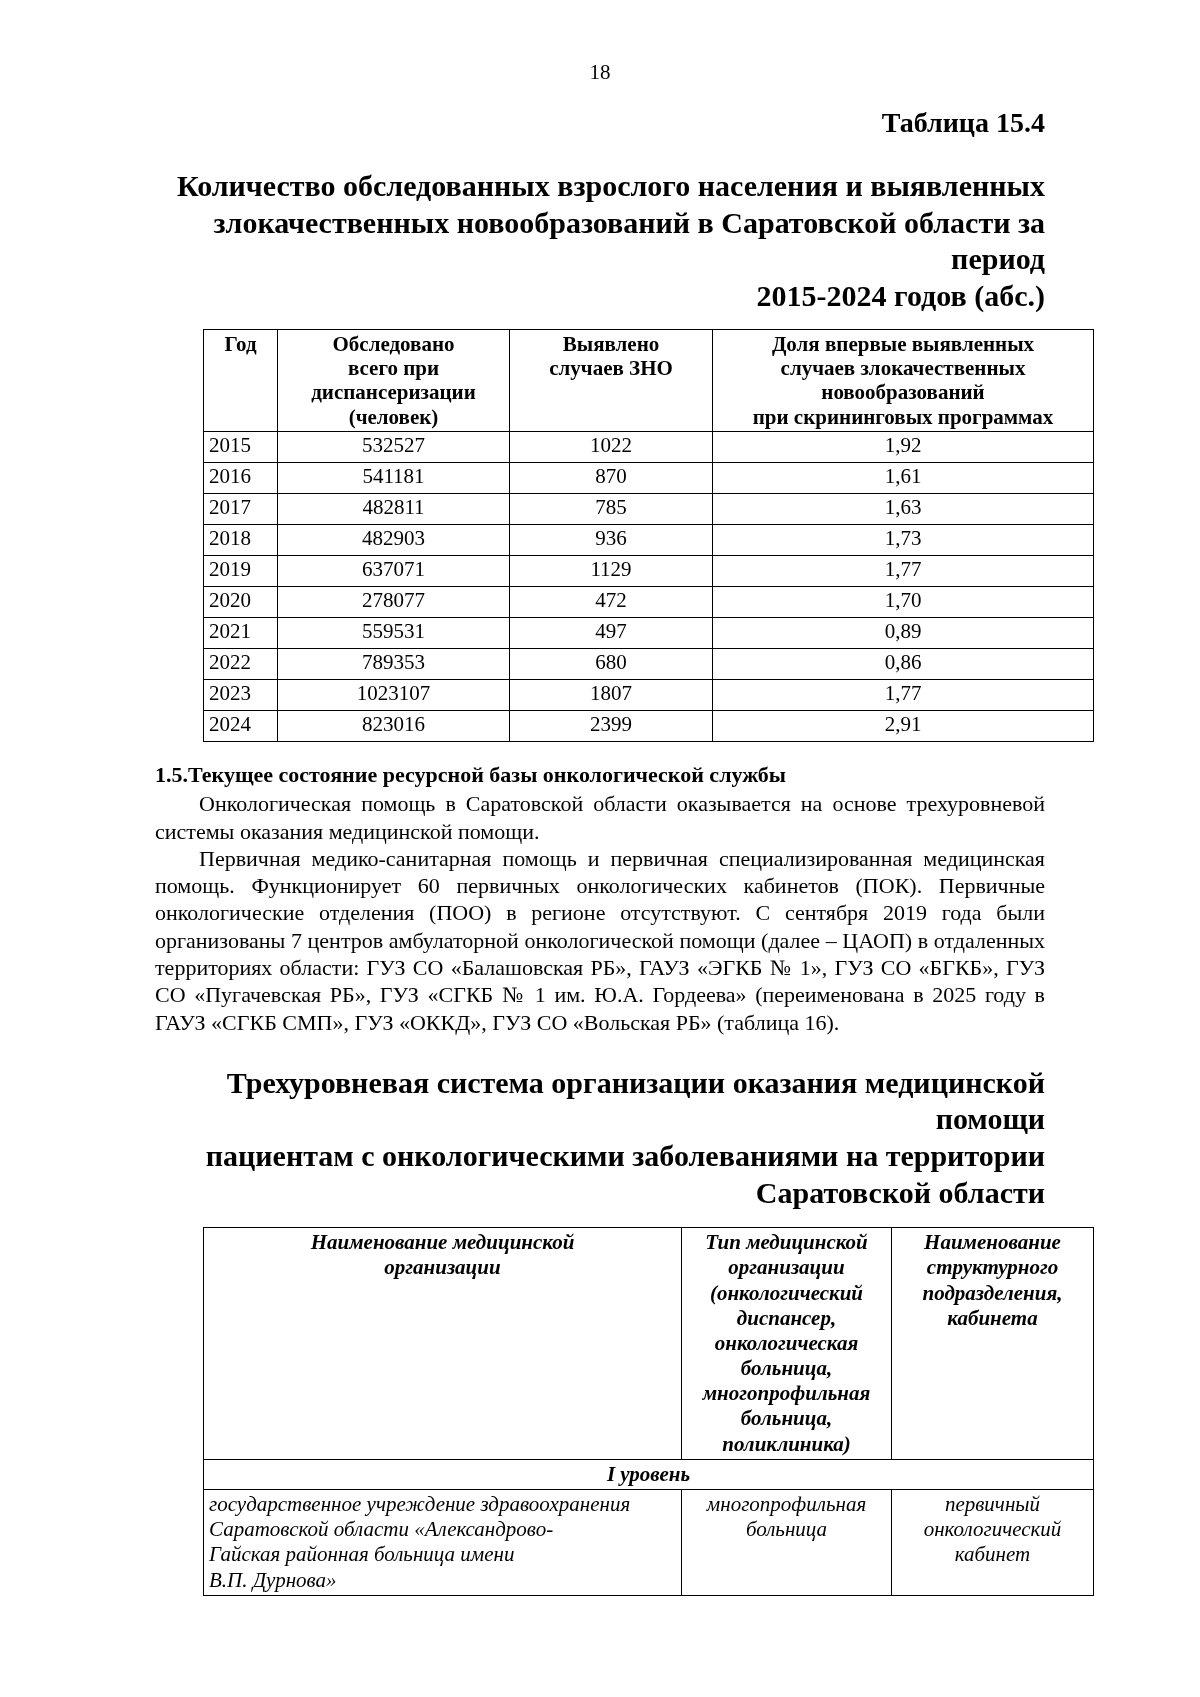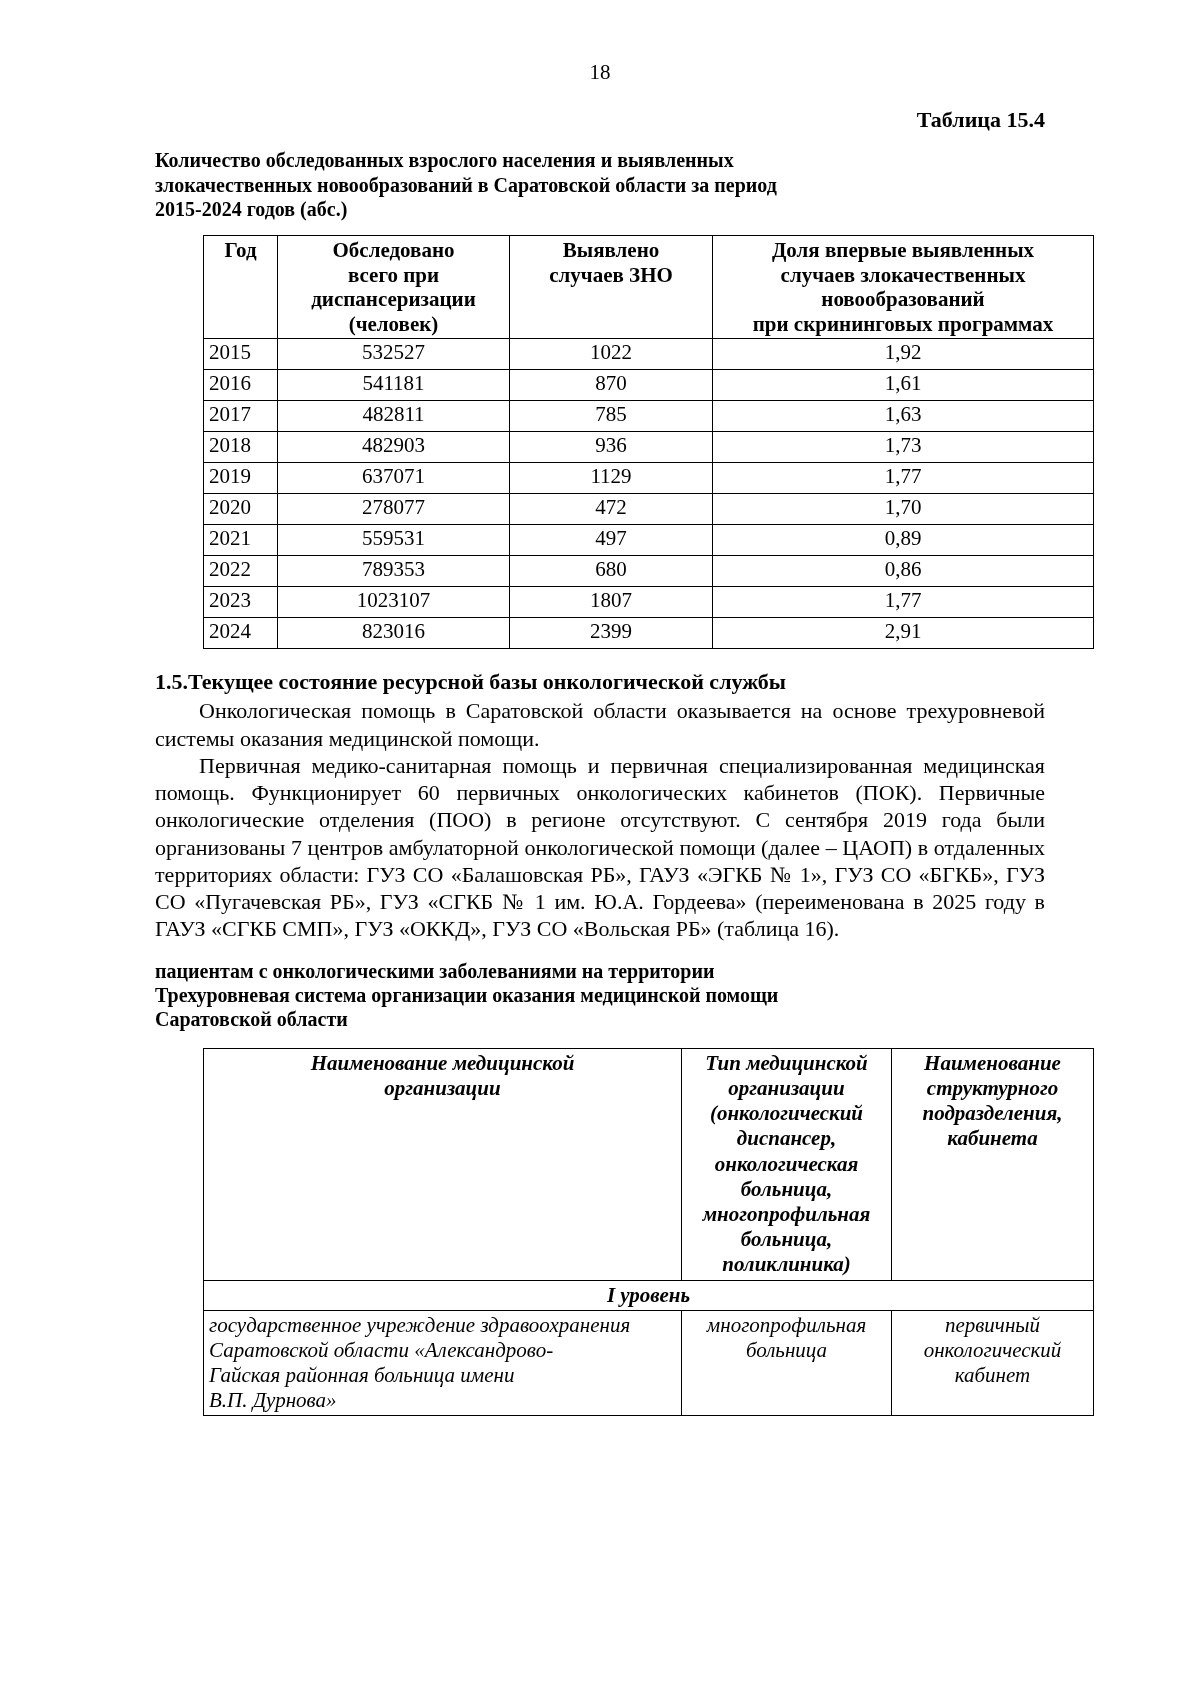--- a/index.html
+++ b/index.html
@@ -35,32 +35,32 @@
     text-align: center;
     font-size: 21px;
     padding-top: 62px;
     line-height: 1;
   }
 
   
   .table-label {
     text-align: right;
     font-weight: bold;
-    font-size: 22px;
+    font-size: 28px;
     margin-top: 24px;
     line-height: 1.15;
   }
 
   
   .table-title {
-    text-align: left;
-    font-weight: bold;
-    font-size: 20px;
+    text-align: right;
+    font-weight: bold;
+    font-size: 30px;
     line-height: 1.22;
-    margin-top: 16px;
+    margin-top: 29px;
   }
   .table-title .ln { display: block; }
 
   
   table.doc-table {
     border-collapse: collapse;
     width: 100%;
     table-layout: fixed;
     margin-left: 48px;
   }
@@ -265,22 +265,22 @@
       </tbody>
     </table>
 
     <div class="section-heading">1.5.Текущее состояние ресурсной базы онкологической службы</div>
 
     <p class="body first">Онкологическая помощь в Саратовской области оказывается на основе трехуровневой системы оказания медицинской помощи.</p>
     <p class="body">Первичная медико-санитарная помощь и первичная специализированная медицинская помощь. Функционирует 60 первичных онкологических кабинетов (ПОК). Первичные онкологические отделения (ПОО) в регионе отсутствуют. С сентября 2019 года были организованы 7 центров амбулаторной онкологической помощи (далее – ЦАОП) в отдаленных территориях области: ГУЗ СО «Балашовская РБ», ГАУЗ «ЭГКБ № 1», ГУЗ СО «БГКБ», ГУЗ СО «Пугачевская РБ», ГУЗ «СГКБ № 1 им. Ю.А. Гордеева» (переименована в 2025 году в ГАУЗ «СГКБ СМП», ГУЗ «ОККД», ГУЗ СО «Вольская РБ» (таблица 16).</p>
 
 
     <div class="table-title">
+      <span class="ln">Трехуровневая система организации оказания медицинской помощи</span>
       <span class="ln">пациентам с онкологическими заболеваниями на территории</span>
-      <span class="ln">Трехуровневая система организации оказания медицинской помощи</span>
       <span class="ln">Саратовской области</span>
     </div>
 
     <table class="doc-table" id="table-16">
       <colgroup>
         <col class="t16-col-1">
           <col class="t16-col-2">
           <col class="t16-col-3">
       </colgroup>
       <thead>

